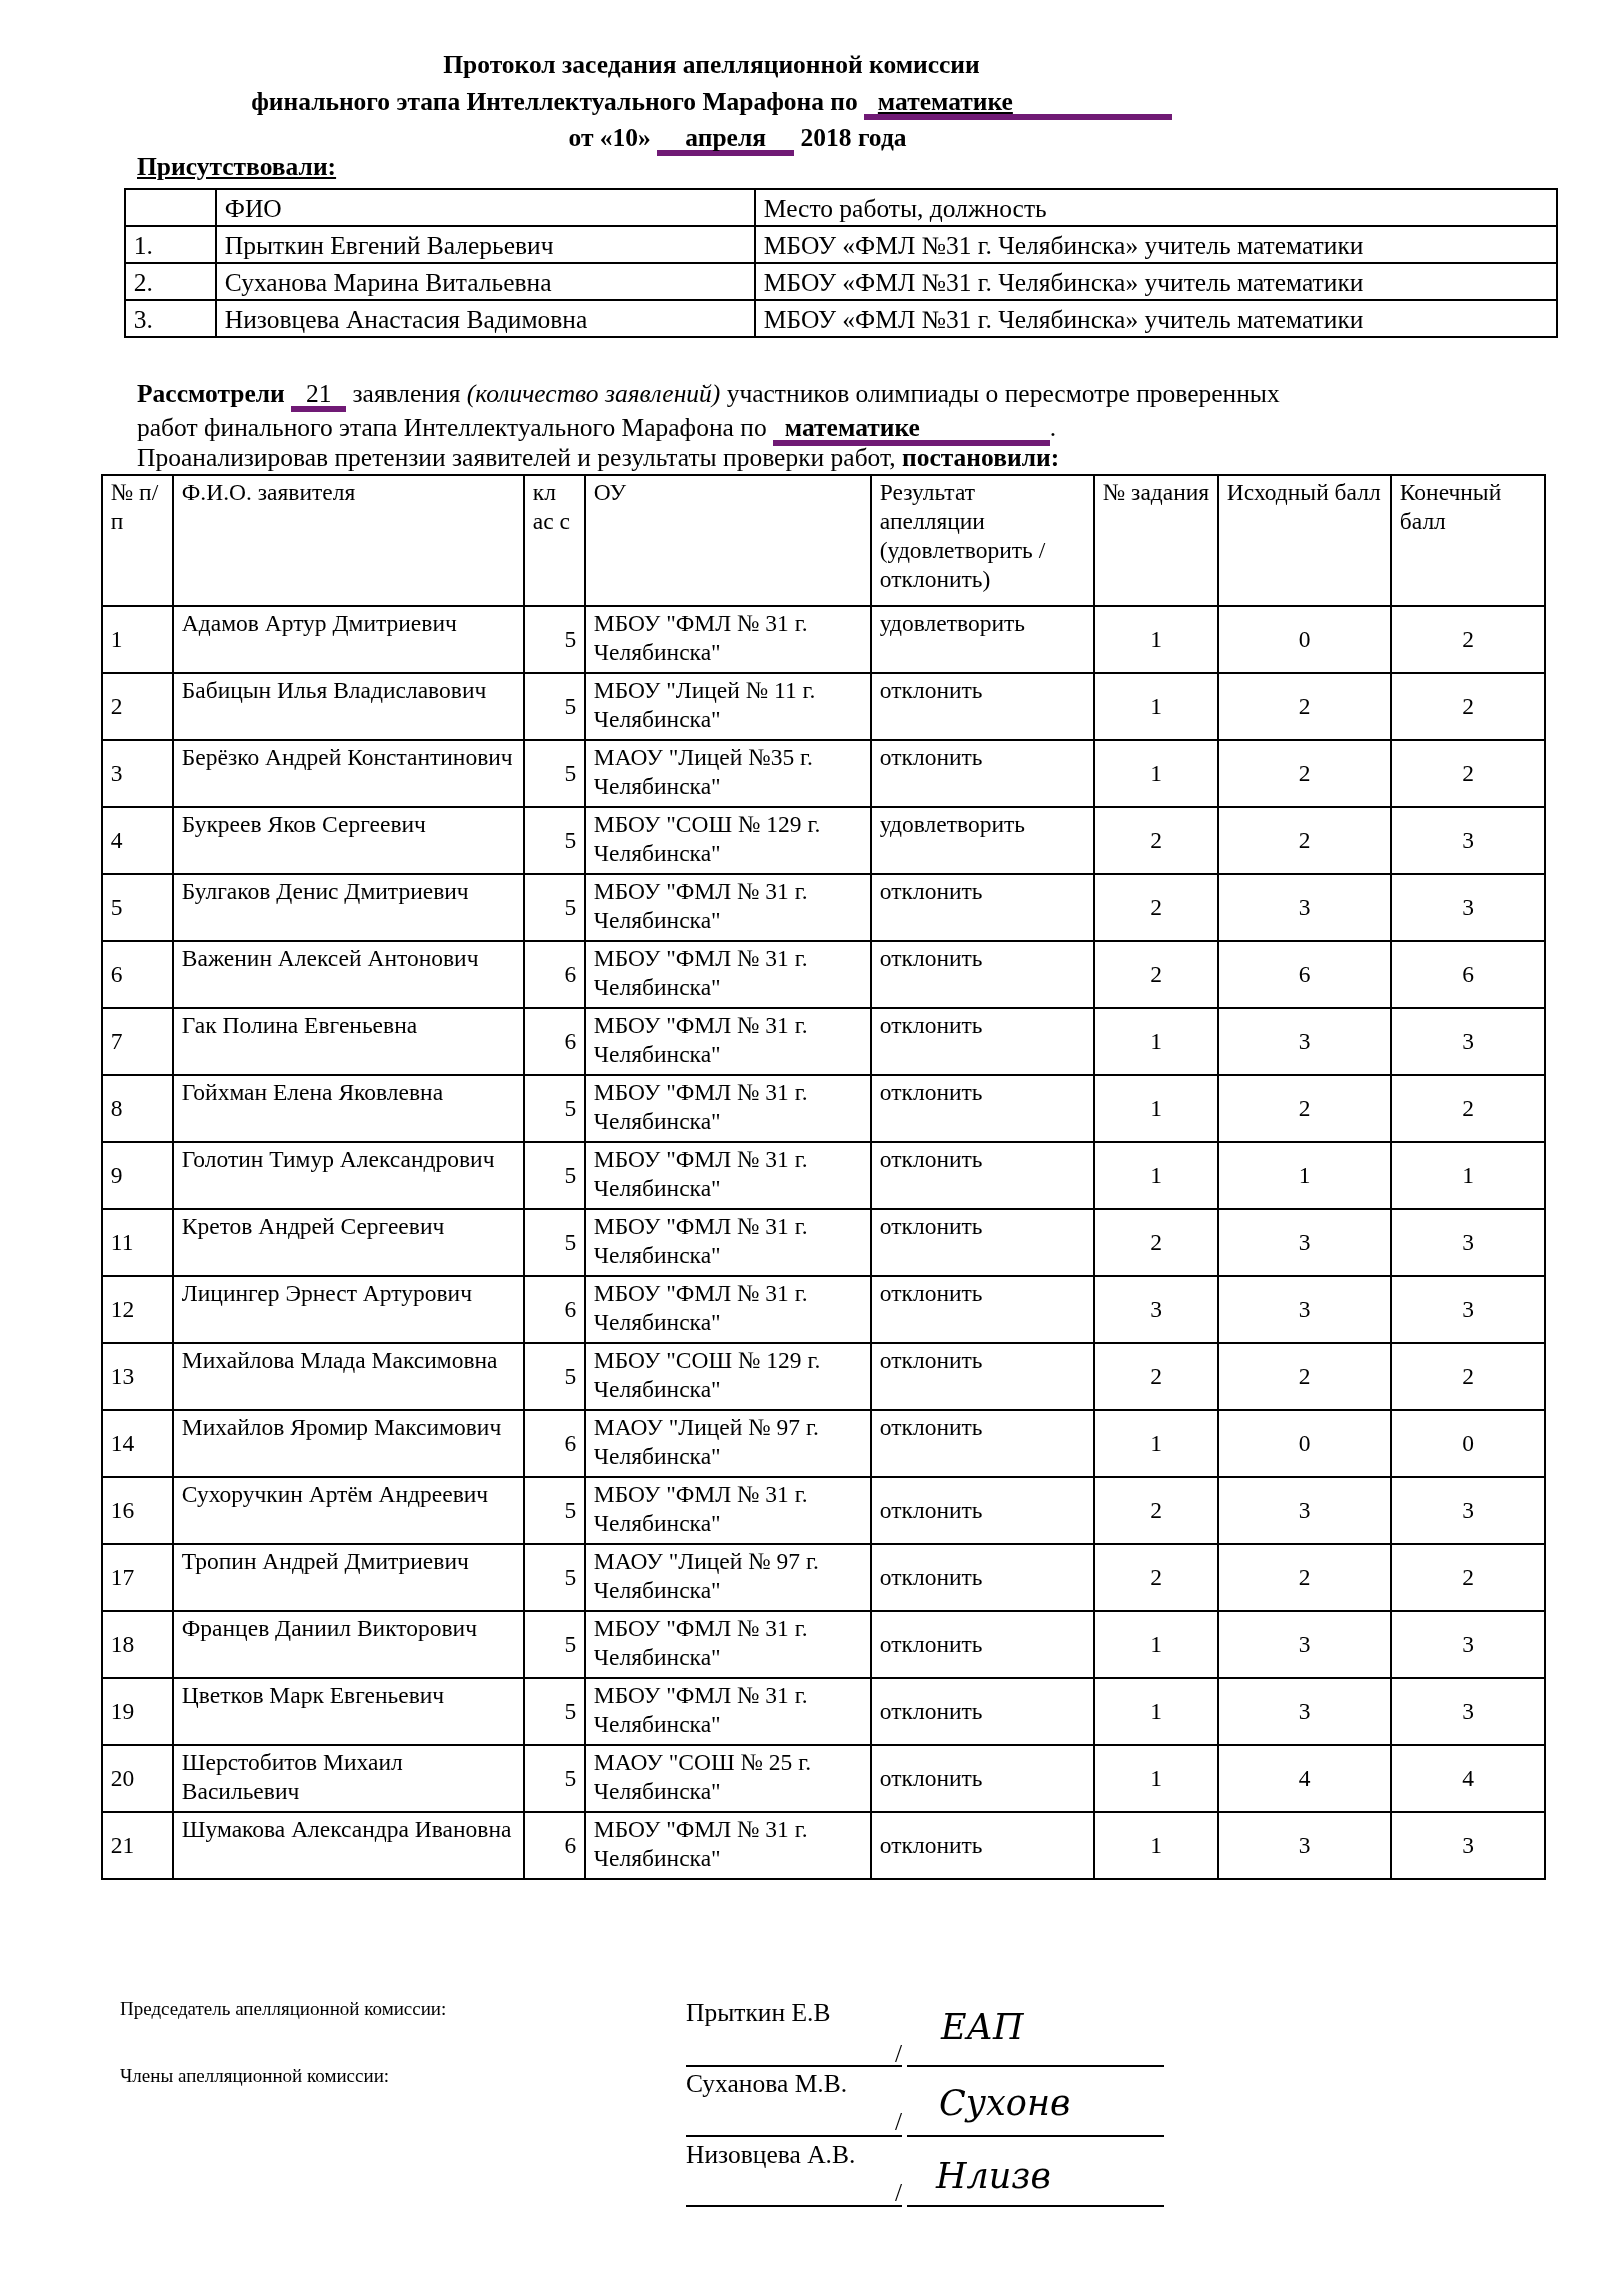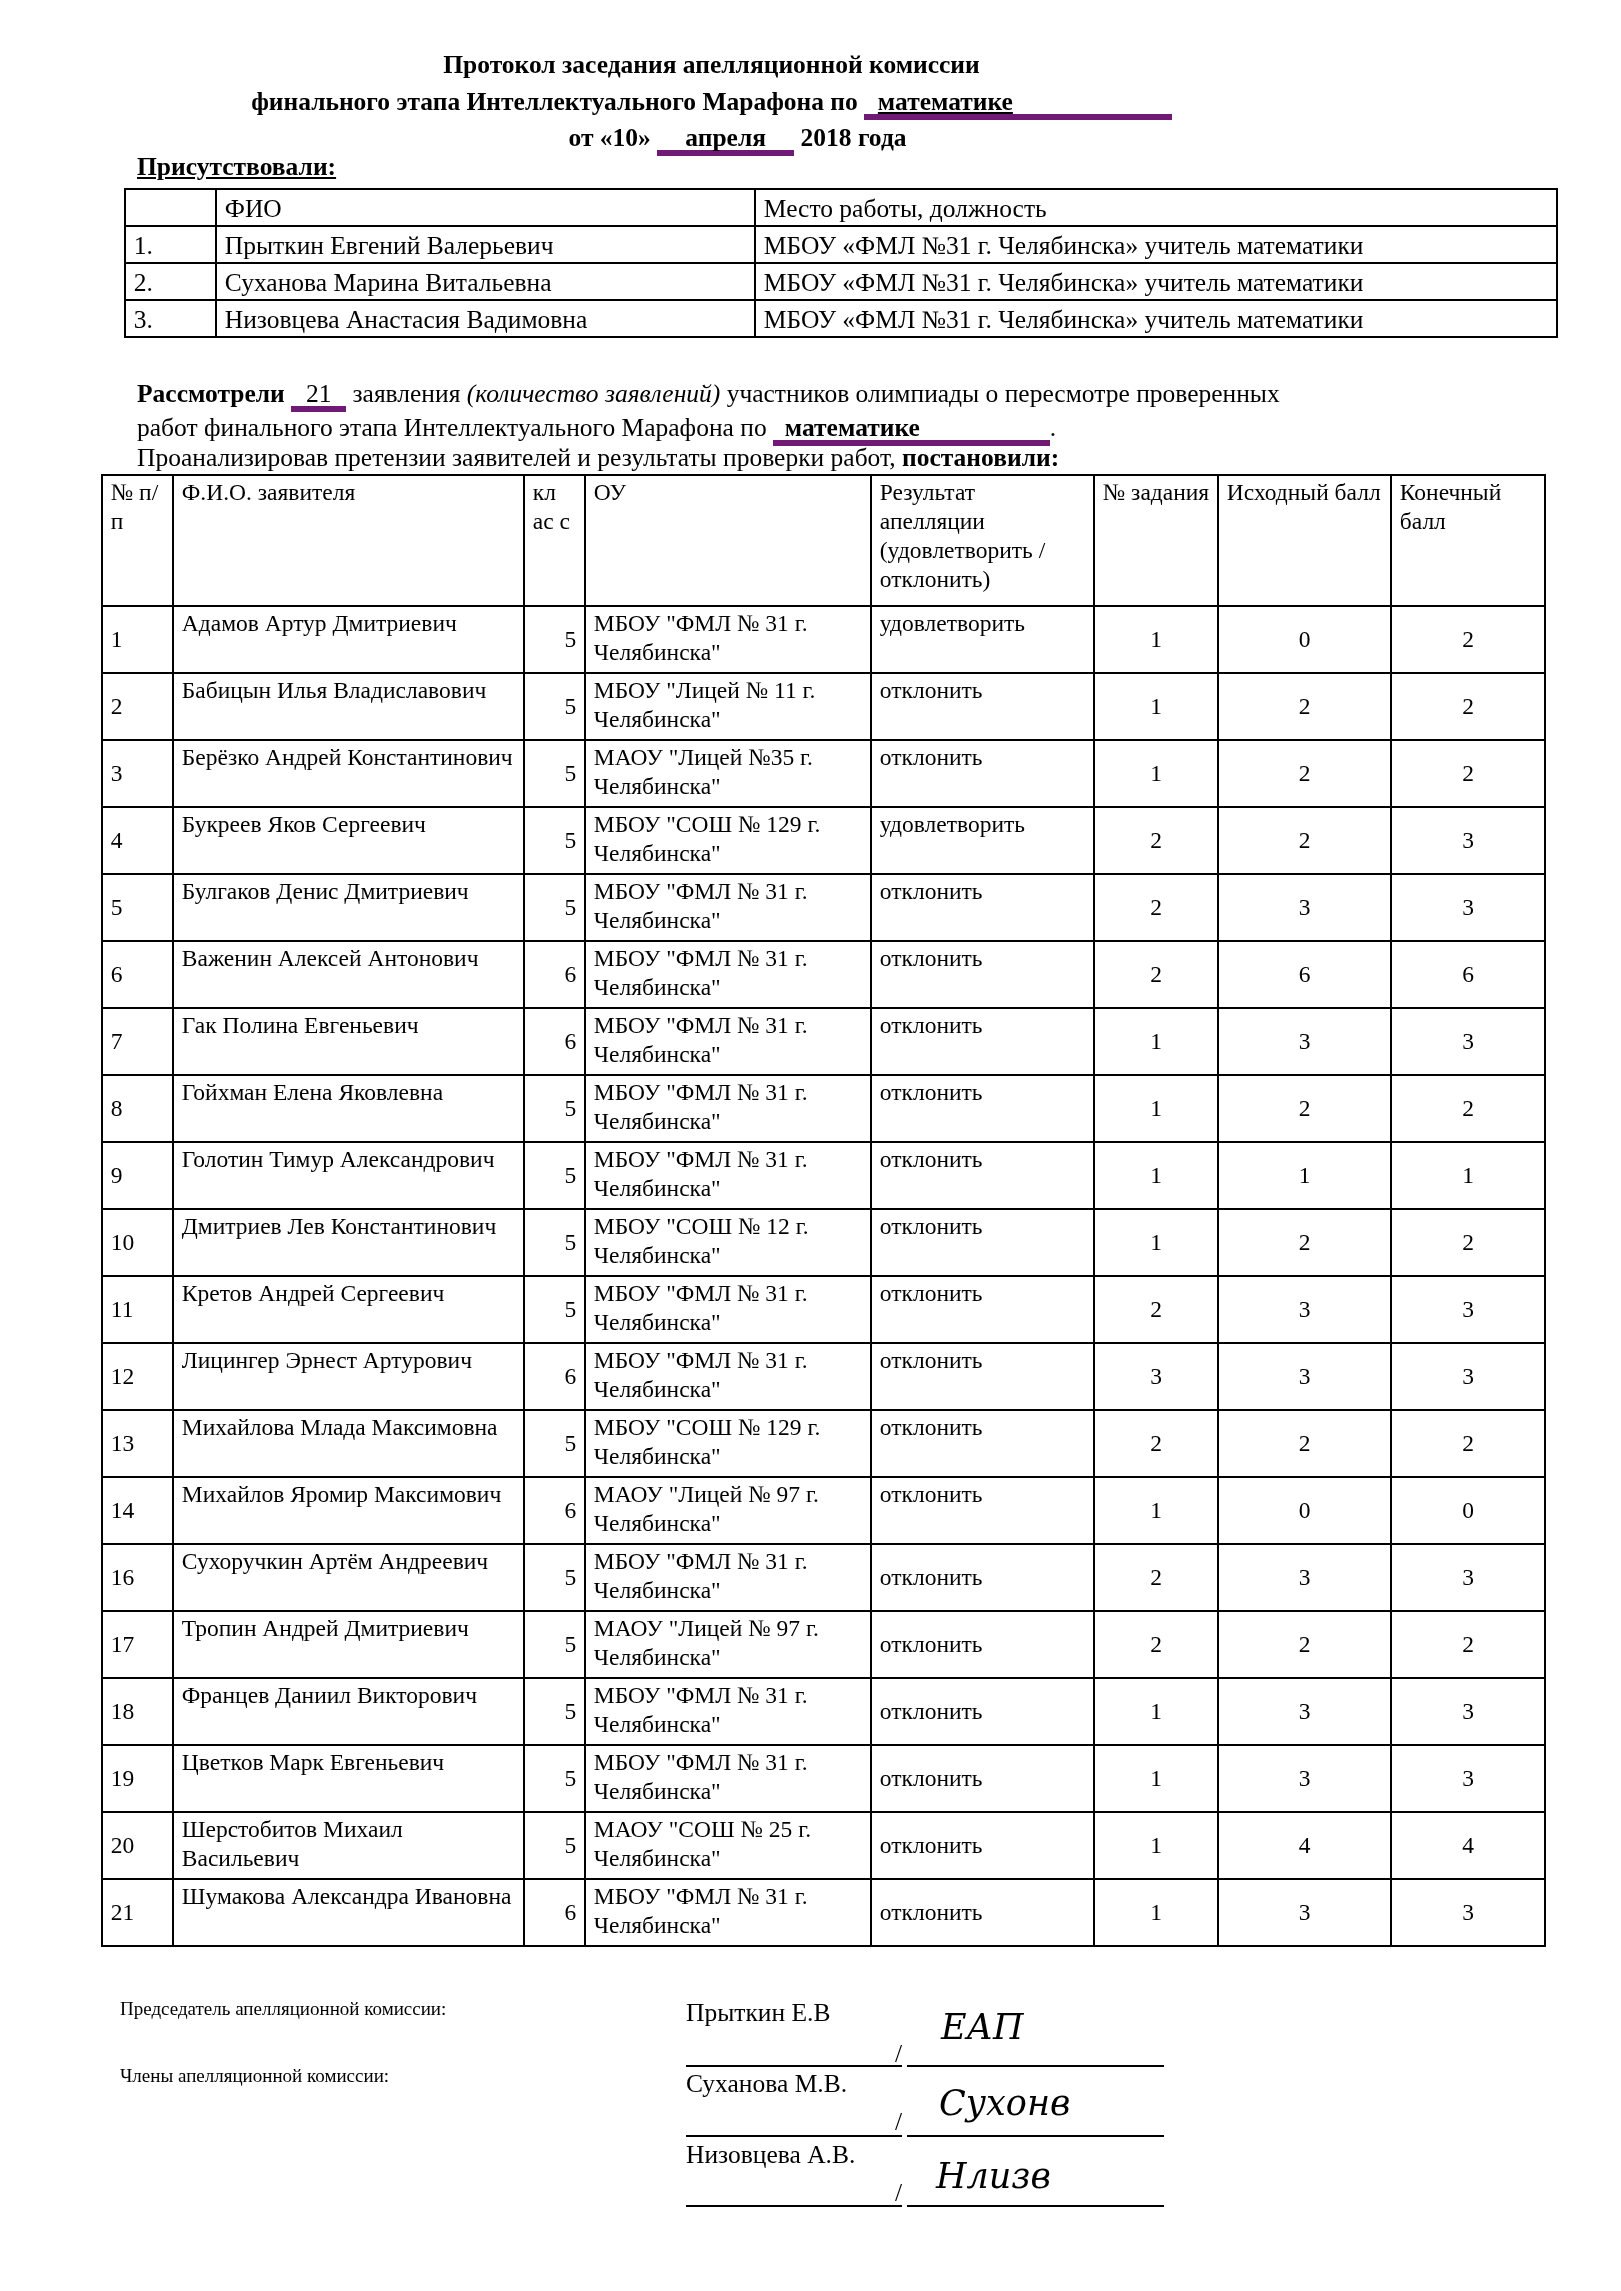--- a/index.html
+++ b/index.html
@@ -167,21 +167,21 @@
         <td>Важенин Алексей Антонович</td>
         <td class="cls">6</td>
         <td>МБОУ "ФМЛ № 31 г. Челябинска"</td>
         <td>отклонить</td>
         <td class="num">2</td>
         <td class="num">6</td>
         <td class="num">6</td>
       </tr>
       <tr>
         <td class="mid">7</td>
-        <td>Гак Полина Евгеньевич</td>
+        <td>Гак Полина Евгеньевна</td>
         <td class="cls">6</td>
         <td>МБОУ "ФМЛ № 31 г. Челябинска"</td>
         <td>отклонить</td>
         <td class="num">1</td>
         <td class="num">3</td>
         <td class="num">3</td>
       </tr>
       <tr>
         <td class="mid">8</td>
         <td>Гойхман Елена Яковлевна</td>
@@ -194,30 +194,20 @@
       </tr>
       <tr>
         <td class="mid">9</td>
         <td>Голотин Тимур Александрович</td>
         <td class="cls">5</td>
         <td>МБОУ "ФМЛ № 31 г. Челябинска"</td>
         <td>отклонить</td>
         <td class="num">1</td>
         <td class="num">1</td>
         <td class="num">1</td>
-      </tr>
-      <tr>
-        <td class="mid">10</td>
-        <td>Дмитриев Лев Константинович</td>
-        <td class="cls">5</td>
-        <td>МБОУ "СОШ № 12 г. Челябинска"</td>
-        <td>отклонить</td>
-        <td class="num">1</td>
-        <td class="num">2</td>
-        <td class="num">2</td>
       </tr>
       <tr>
         <td class="mid">11</td>
         <td>Кретов Андрей Сергеевич</td>
         <td class="cls">5</td>
         <td>МБОУ "ФМЛ № 31 г. Челябинска"</td>
         <td>отклонить</td>
         <td class="num">2</td>
         <td class="num">3</td>
         <td class="num">3</td>

